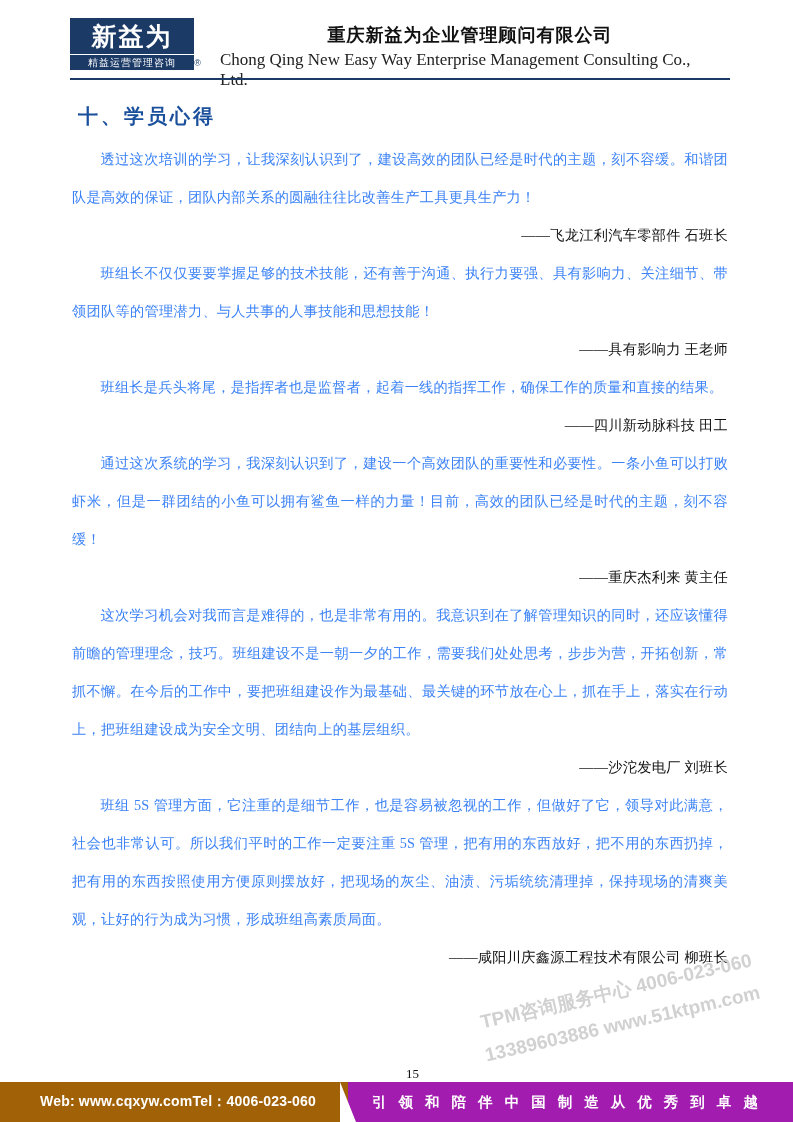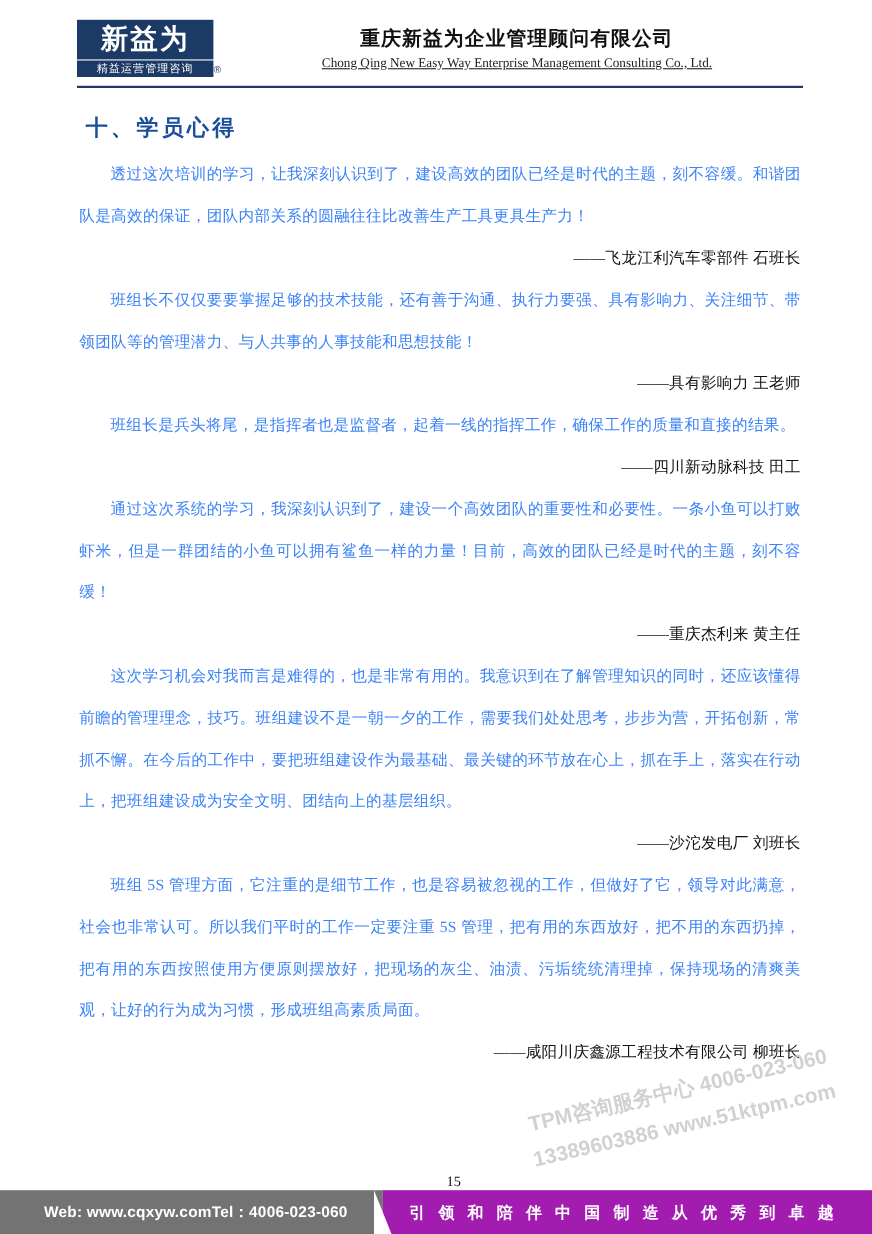--- a/index.html
+++ b/index.html
@@ -81,24 +81,23 @@
     color: #111111;
     letter-spacing: 1px;
     text-align: center;
   }
   .company-en {
     position: absolute;
     left: 150px;
     top: 32px;
     width: 500px;
     font-family: "Liberation Serif", serif;
-    font-size: 12px;
+    font-size: 17px;
     color: #222222;
-    text-align: center;
-    text-decoration: underline;
+    text-align: left;
   }
   .header-rule {
     position: absolute;
     left: 70px;
     top: 78px;
     width: 660px;
     height: 0;
     border-top: 2px solid #1b3a66;
   }
 
@@ -184,21 +183,21 @@
     bottom: 0;
     width: 793px;
     height: 40px;
   }
   .footer-left {
     position: absolute;
     left: 0;
     bottom: 0;
     width: 348px;
     height: 40px;
-    background: #737373;
+    background: #a16207;
     margin-top: 16px;
   }
   .footer-left-text {
     position: absolute;
     left: 40px;
     top: 11px;
     color: #ffffff;
     font-family: "Liberation Sans", sans-serif;
     font-size: 14px;
     font-weight: bold;

